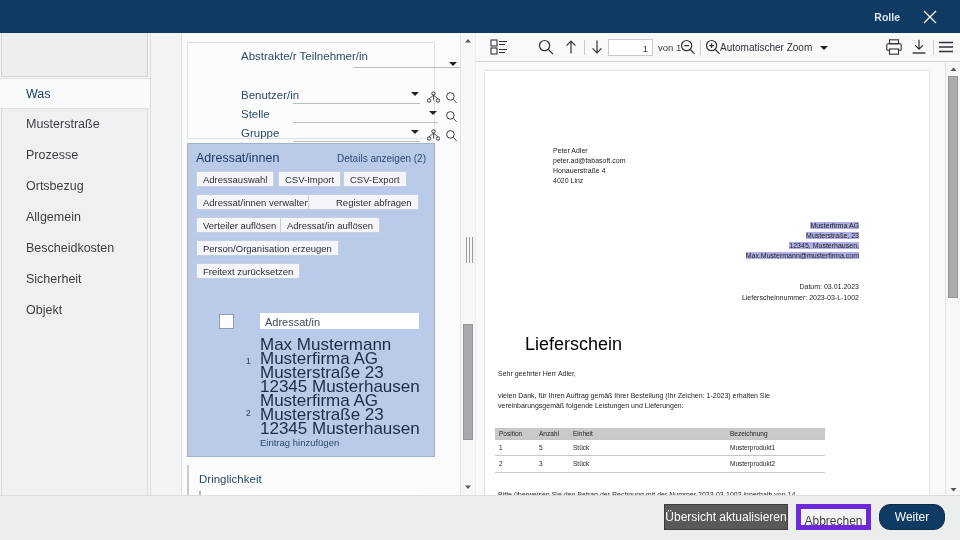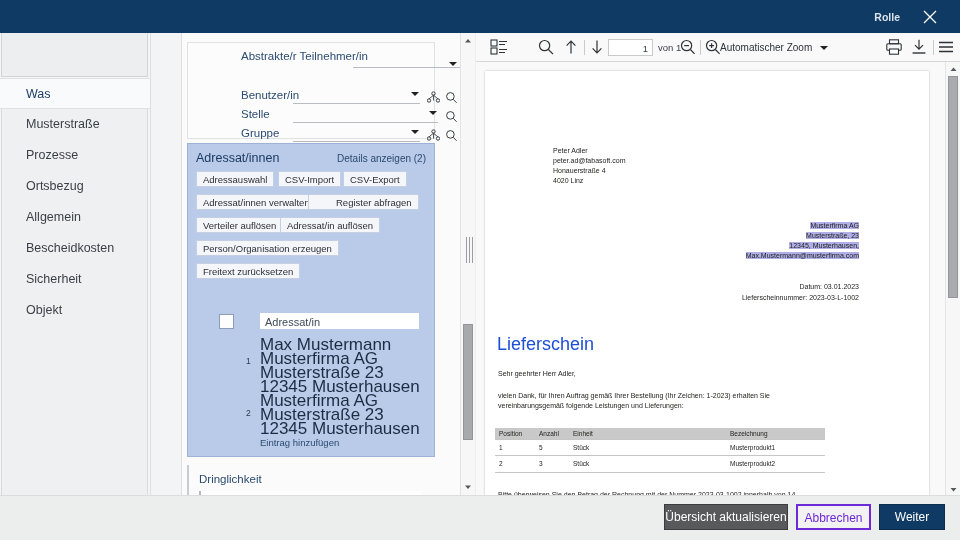--- a/index.html
+++ b/index.html
@@ -156,21 +156,21 @@
   .pdfpage{
     position:absolute;left:9px;top:38px;width:444px;height:424px;
     background:#ffffff;box-shadow:0 0 2px rgba(0,0,0,.25);
   }
   .doc{position:absolute;left:0;top:0;width:444px;height:424px;overflow:hidden;}
   .dtxt{position:absolute;font-family:"Liberation Sans",sans-serif;color:#1d1d1b;white-space:nowrap;}
   .sender{font-size:7px;line-height:10.5px;}
   .recv{font-size:7px;line-height:10.5px;text-align:right;}
   .hl{background:#b0aee6;}
   .meta{font-size:7px;line-height:10.5px;text-align:right;}
-  .h1{font-size:18px;color:#1d4ed8;}
+  .h1{font-size:18px;color:#000000;margin-left:28px;}
   .body7{font-size:7px;line-height:11px;}
   .tbl{position:absolute;left:10px;width:330px;}
   .tbl .hdr{position:absolute;left:0;top:0;width:330px;height:11px;background:#c9c9c9;}
   .tbl .rowline{position:absolute;left:0;width:330px;height:1px;background:#c6c6c6;}
   .cell{position:absolute;font-size:6.5px;color:#1d1d1b;white-space:nowrap;}
 
   .pscroll{
     position:absolute;right:0;top:29px;width:15px;height:433px;
     background:#f7f7f8;border-left:1px solid #e4e5e6;box-sizing:border-box;
   }
@@ -183,21 +183,21 @@
   
   .footer{
     position:absolute;left:0;bottom:0;width:960px;height:45px;background:#eceded;
     border-top:1px solid #dcdddf;box-sizing:border-box;
   }
   .fbtn{
     position:absolute;top:8px;height:26px;line-height:25px;text-align:center;
     font-size:12px;box-sizing:border-box;cursor:pointer;
   }
   .fbtn.dark{background:#58595b;border:1px solid #3c3d3f;color:#ffffff;}
-  .fbtn.plain{background:#f2f2f3;border:2px solid #6d28d9;color:#6d28d9;}
+  .fbtn.plain{background:#f2f2f3;border:5px solid #6d28d9;color:#404040;}
   .fbtn.prim{background:#0e3a63;border:1px solid #0b2e4f;color:#ffffff;}
 
   .tri{width:0;height:0;border-left:4px solid transparent;border-right:4px solid transparent;border-top:4px solid #222;}
 </style>
 </head>
 <body>
 
 <div class="app">
 
   <div class="titlebar">
@@ -499,16 +499,16 @@
         <svg width="13" height="13" viewBox="0 0 13 13">
             <path d="M3.5 5 L6.5 8.4 L9.5 5 Z" fill="#55585c"></path>
           </svg>
       </div>
     </div>
   </div>
 
   <div class="footer">
     <div class="fbtn dark" style="left:664px;width:124px;">Übersicht aktualisieren</div>
     <div class="fbtn plain" style="left:796px;width:75px;">Abbrechen</div>
-    <div class="fbtn prim" style="left:879px;width:66px;">Weiter</div>
+    <div class="fbtn prim" style="left:879px;width:66px;border-radius:11px;">Weiter</div>
   </div>
 
 </div>
 
 </body></html>

